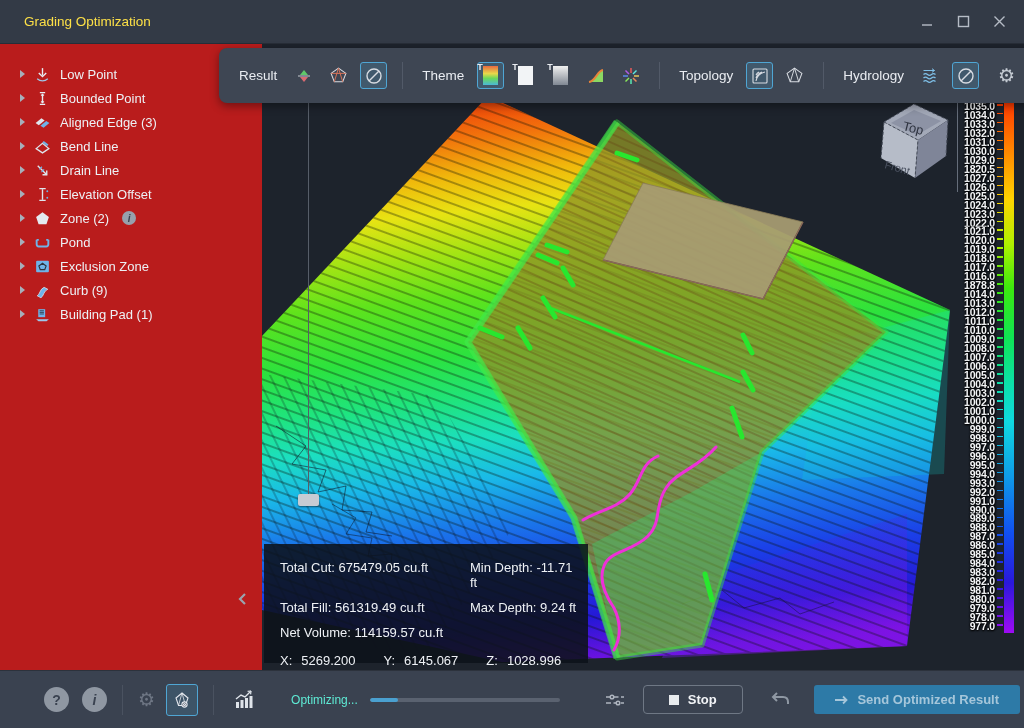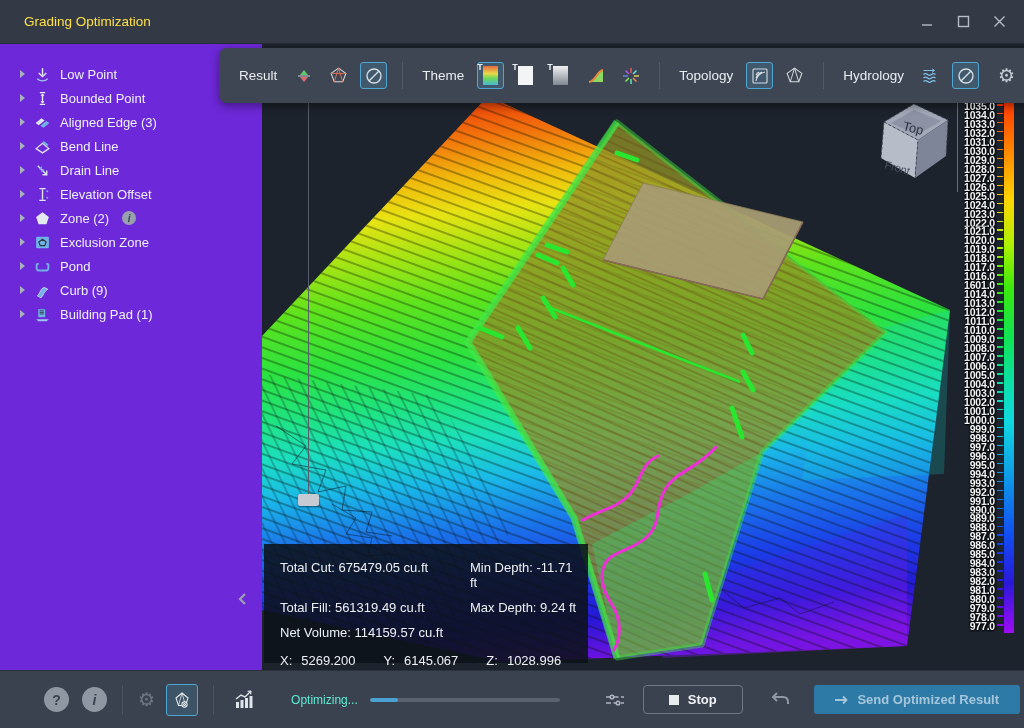--- a/index.html
+++ b/index.html
@@ -9,21 +9,21 @@
 
   
   .titlebar { position:absolute; left:0; top:0; width:1024px; height:44px;
               background:#333a46; display:flex; align-items:center; border-bottom:1px solid #272d38; }
   .title { color:#fde047; font-size:13.5px; margin-left:24px; }
   .win-controls { margin-left:auto; display:flex; gap:10px; padding-right:12px; align-items:center; }
   .win-btn { width:26px; height:26px; display:flex; align-items:center; justify-content:center; }
   .win-btn svg { stroke:#b6bcc6; stroke-width:1.4; fill:none; }
 
   
-  .sidebar { position:absolute; left:0; top:44px; width:262px; height:626px; background:#6d28d9; }
+  .sidebar { position:absolute; left:0; top:44px; width:262px; height:626px; background:#b91c1c; }
   .tree { padding-top:18px; }
   .tree-item { height:24px; display:flex; align-items:center; padding-left:20px; gap:9px;
                color:#edf0f4; font-size:13px; cursor:default; }
   .caret { width:0; height:0; border-left:5px solid #a7afba;
            border-top:4px solid transparent; border-bottom:4px solid transparent; }
   .tree-icon { width:17px; height:17px; display:flex; }
   .tree-icon svg { width:17px; height:17px; }
   .info-dot { width:14px; height:14px; border-radius:50%; background:#97a0ac; color:#3a4250;
               font-size:10px; font-weight:bold; display:flex; align-items:center; justify-content:center;
               margin-left:4px; font-style:italic; }
@@ -202,37 +202,37 @@
             <svg viewBox="0 0 16 16">
               <path d="M8 2.2 14 6.6 11.7 13.5H4.3L2 6.6Z" fill="#e4e9ef"></path>
             </svg>
           </span>
           <span class="tree-label">Zone (2)</span>
           <span class="info-dot"></span>
         </div>
         <div class="tree-item">
           <span class="caret"></span>
           <span class="tree-icon">
+            <svg viewBox="0 0 16 16" fill="none" stroke="#6fb3e8" stroke-width="1.8">
+              <path d="M2.5 5.5v4.2c0 1.2.9 2 2 2h7c1.1 0 2-.8 2-2V5.5"></path>
+              <path d="M2.5 5.5h2M11.5 5.5h2"></path>
+            </svg>
+          </span>
+          <span class="tree-label">Pond</span>
+
+        </div>
+        <div class="tree-item">
+          <span class="caret"></span>
+          <span class="tree-icon">
             <svg viewBox="0 0 16 16">
               <rect x="2" y="2.5" width="12" height="11" rx="1" fill="#6fb3e8"></rect>
               <path d="M8 5 11.4 7.5 10.1 11H5.9L4.6 7.5Z" fill="none" stroke="#2c3440" stroke-width="1.1"></path>
             </svg>
           </span>
           <span class="tree-label">Exclusion Zone</span>
-
-        </div>
-        <div class="tree-item">
-          <span class="caret"></span>
-          <span class="tree-icon">
-            <svg viewBox="0 0 16 16" fill="none" stroke="#6fb3e8" stroke-width="1.8">
-              <path d="M2.5 5.5v4.2c0 1.2.9 2 2 2h7c1.1 0 2-.8 2-2V5.5"></path>
-              <path d="M2.5 5.5h2M11.5 5.5h2"></path>
-            </svg>
-          </span>
-          <span class="tree-label">Pond</span>
 
         </div>
         <div class="tree-item">
           <span class="caret"></span>
           <span class="tree-icon">
             <svg viewBox="0 0 16 16">
               <path d="M3 13c2.5-1 2.5-6.5 6.5-8l3.5 1.8c-4 1.5-4 7-6.5 8z" fill="#6fb3e8" stroke="#dfe5ec" stroke-width=".7"></path>
             </svg>
           </span>
           <span class="tree-label">Curb (9)</span>
@@ -358,34 +358,34 @@
       <div class="scale-label">1038.0</div>
         <div class="scale-label">1037.0</div>
         <div class="scale-label">1036.0</div>
         <div class="scale-label">1035.0</div>
         <div class="scale-label">1034.0</div>
         <div class="scale-label">1033.0</div>
         <div class="scale-label">1032.0</div>
         <div class="scale-label">1031.0</div>
         <div class="scale-label">1030.0</div>
         <div class="scale-label">1029.0</div>
-        <div class="scale-label">1028.0</div>
+        <div class="scale-label">1820.5</div>
         <div class="scale-label">1027.0</div>
         <div class="scale-label">1026.0</div>
         <div class="scale-label">1025.0</div>
         <div class="scale-label">1024.0</div>
         <div class="scale-label">1023.0</div>
         <div class="scale-label">1022.0</div>
         <div class="scale-label">1021.0</div>
         <div class="scale-label">1020.0</div>
         <div class="scale-label">1019.0</div>
         <div class="scale-label">1018.0</div>
         <div class="scale-label">1017.0</div>
         <div class="scale-label">1016.0</div>
-        <div class="scale-label">1601.0</div>
+        <div class="scale-label">1878.8</div>
         <div class="scale-label">1014.0</div>
         <div class="scale-label">1013.0</div>
         <div class="scale-label">1012.0</div>
         <div class="scale-label">1011.0</div>
         <div class="scale-label">1010.0</div>
         <div class="scale-label">1009.0</div>
         <div class="scale-label">1008.0</div>
         <div class="scale-label">1007.0</div>
         <div class="scale-label">1006.0</div>
         <div class="scale-label">1005.0</div>

